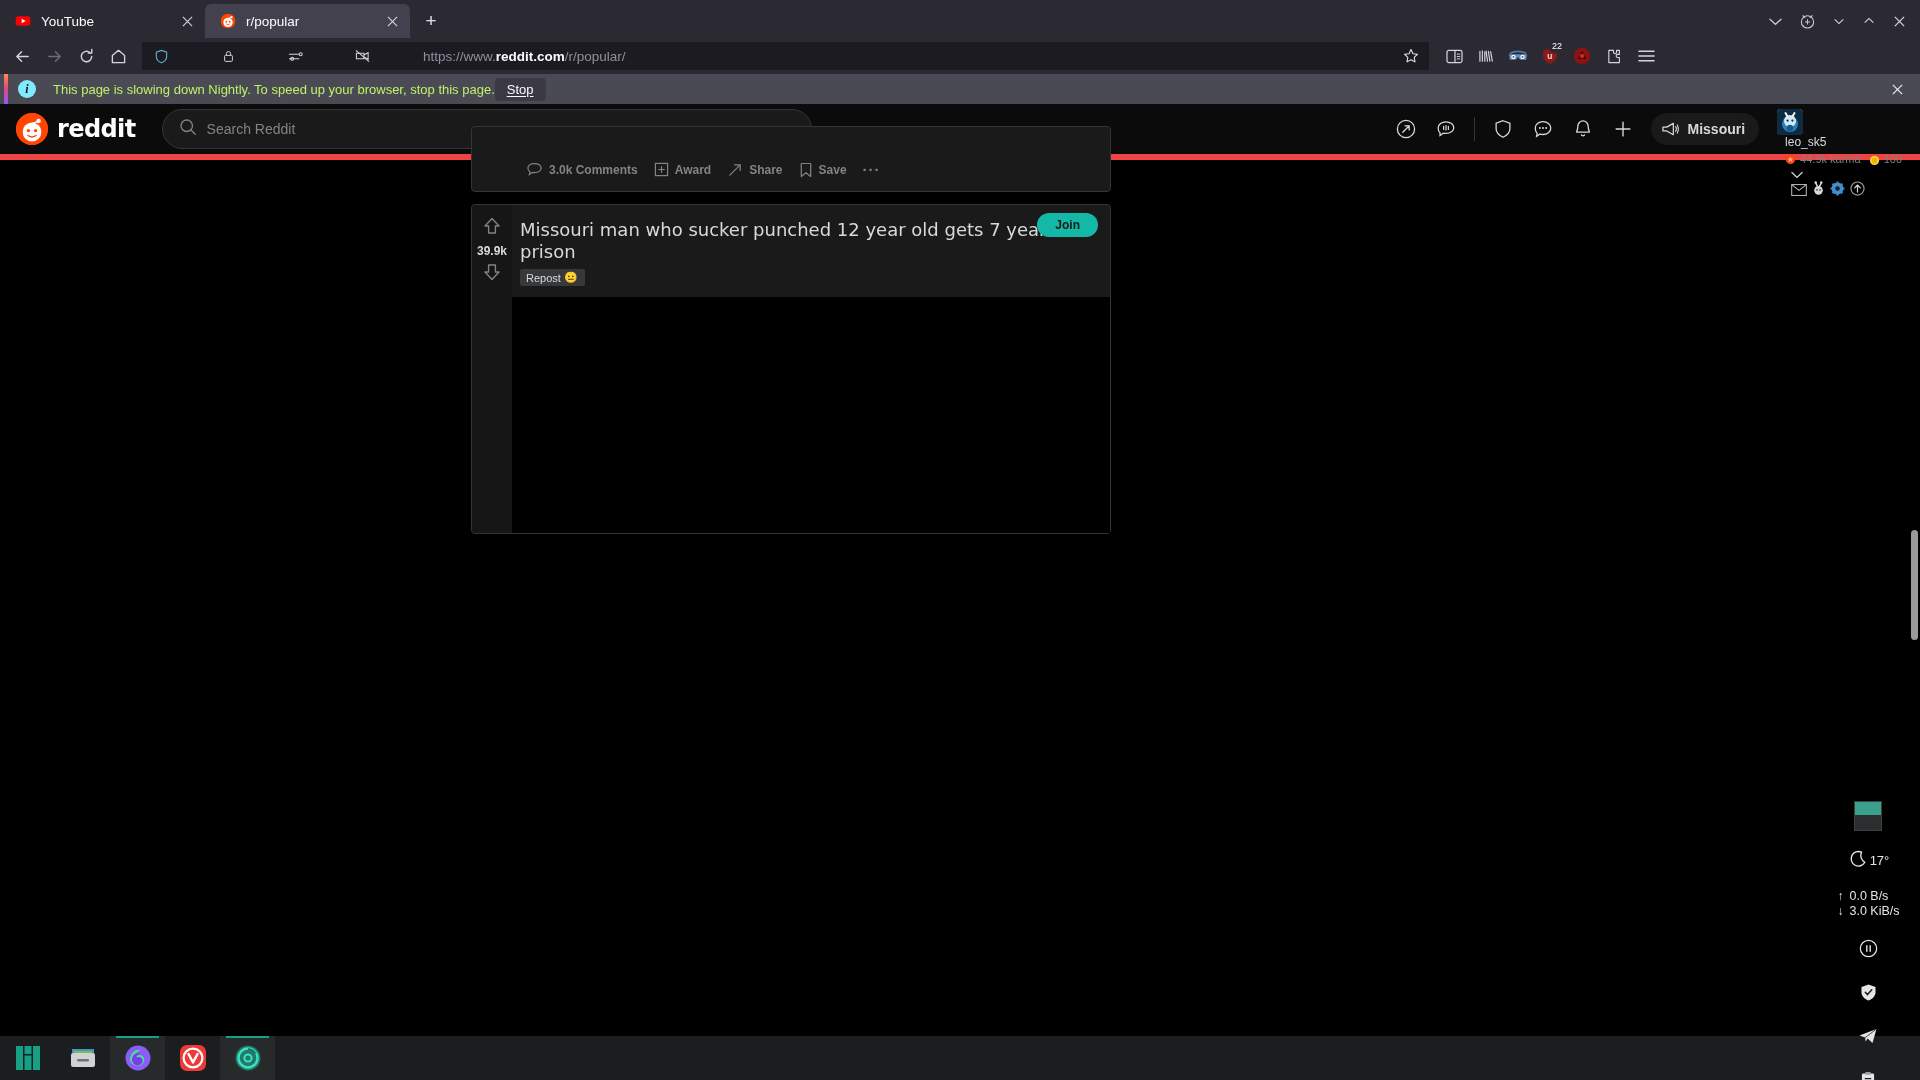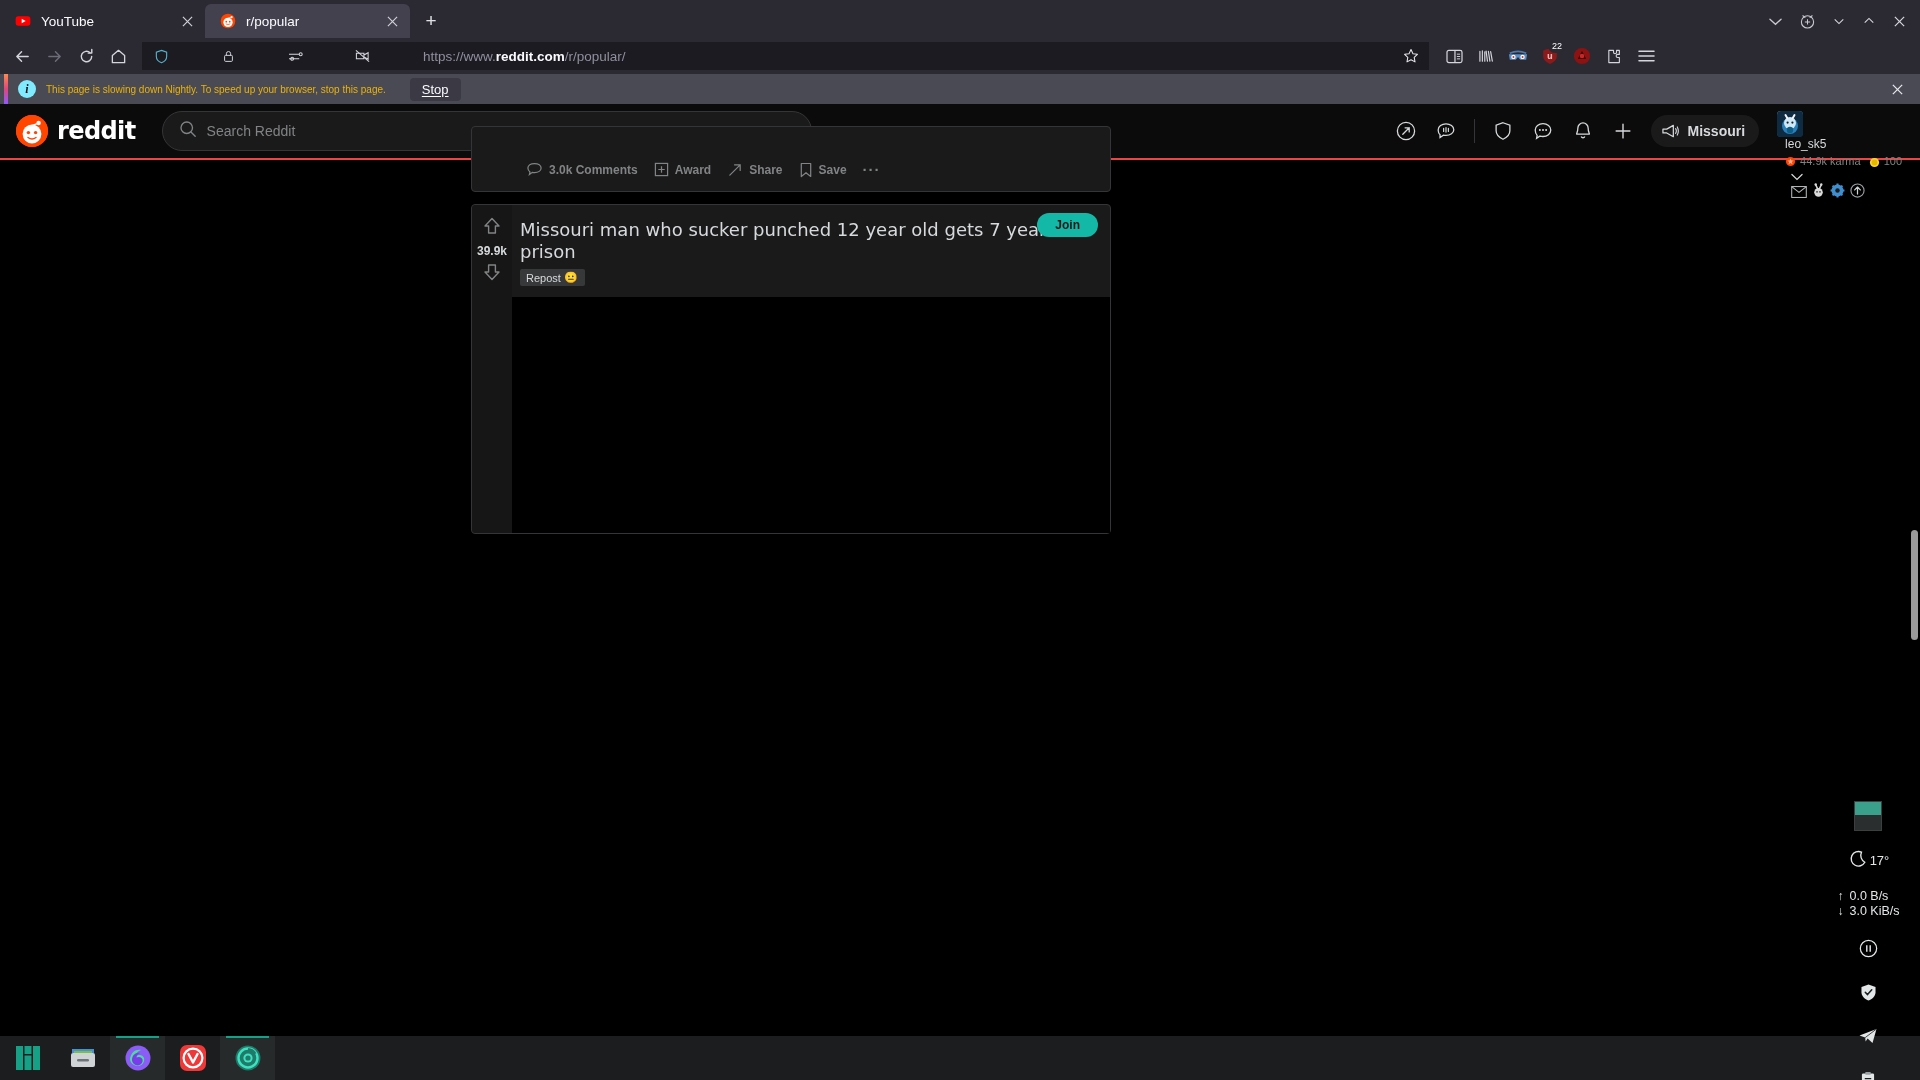--- a/index.html
+++ b/index.html
@@ -115,42 +115,41 @@
     background: linear-gradient(180deg,#ff8a50 0%, #e0467c 50%, #9059ff 100%);
   }
   .notif-info-icon {
     width: 18px; height: 18px; border-radius: 50%;
     background: #80ebff; color: #15141a;
     display:flex; align-items:center; justify-content:center;
     font-size: 12px; font-weight: 700; font-style: italic;
     margin-left: 14px; flex: 0 0 18px;
     font-family: "Liberation Serif", serif;
   }
-  .notif-text { color: #eab308; font-size: 10px; margin-left: 10px; }
+  .notif-text { color: #bef264; font-size: 13px; margin-left: 17px; }
   .notif-stop {
-    margin-left: 24px;
     background: #3a3944; color: #fbfbfe;
     font-size: 13px; padding: 4px 12px; border-radius: 4px;
   }
   .notif-stop u { text-underline-offset: 2px; }
   .notif-close {
     position: absolute; right: 14px; top: 6px;
     width: 18px; height: 18px; color: #e5e5ea;
     display:flex; align-items:center; justify-content:center; font-size: 16px;
   }
 
   
   .page {
     position: absolute; top: 104px; left: 0; width: 1920px; height: 932px;
     background: #000;
     overflow: hidden;
   }
   .rd-header {
     position: absolute; top: 0; left: 0; width: 1920px; height: 56px;
-    background: #0b0b0b; border-bottom: 2px solid #ef4444;
+    background: #0b0b0b; border-bottom: 6px solid #ef4444;
     display: flex; align-items: center;
   }
   .rd-logo { display: flex; align-items: center; margin-left: 16px; }
   .rd-logo-mark {
     width: 32px; height: 32px; border-radius: 50%;
     background: #ff4500; position: relative; flex: 0 0 32px;
   }
   .rd-logo-text {
     color: #fff; font-size: 24px; font-weight: 700;
     margin-left: 9px; letter-spacing: -0.6px;

